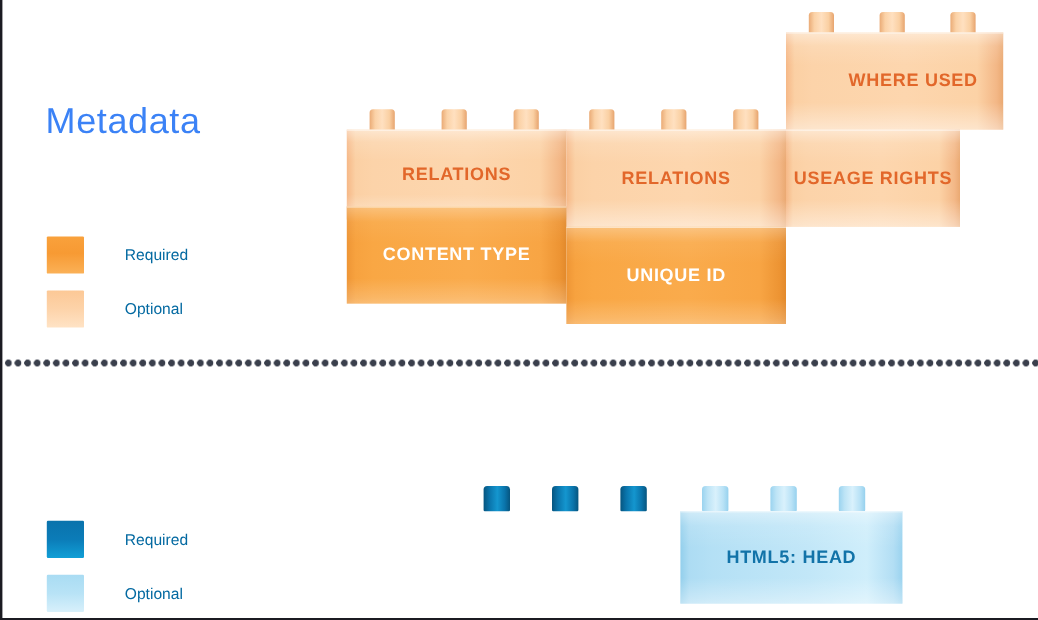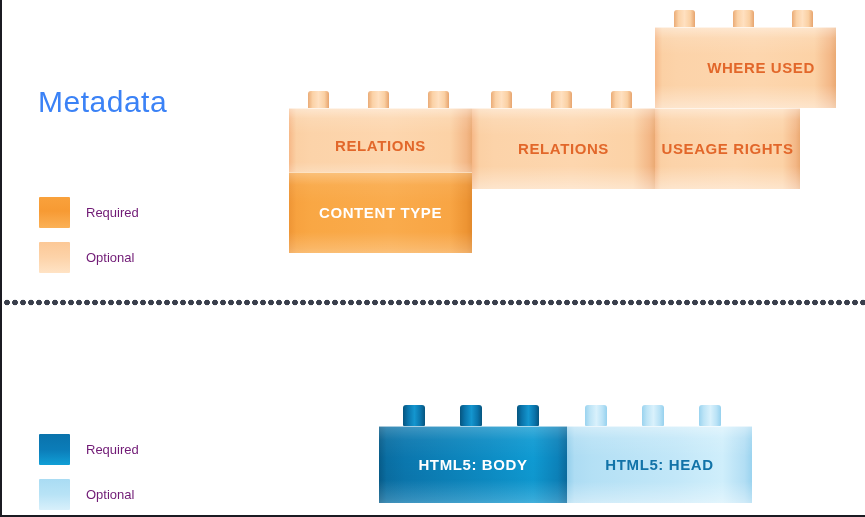--- a/index.html
+++ b/index.html
@@ -45,23 +45,23 @@
     align-items: center;
     height: 45px;
   }
   .legend-swatch {
     width: 31px;
     height: 31px;
     flex: 0 0 31px;
     border-radius: 1px;
   }
   .legend-label {
-    margin-left: 16px;
+    margin-left: 34px;
     font-size: 13px;
-    color: #701a75;
+    color: #0369a1;
     font-family: "Liberation Sans", sans-serif;
     white-space: nowrap;
   }
   .sw-orange-req {
     background: linear-gradient(180deg,#f9a13c 0%,#f79a33 45%,#fbb157 100%);
   }
   .sw-orange-opt {
     background: linear-gradient(180deg,#fcc896 0%,#fdd3a9 50%,#ffe3c5 100%);
   }
   .sw-blue-req {
@@ -247,20 +247,23 @@
   </div>
 
   <div class="brick face-o-opt" style="left:653px; top:108px; width:145px; height:81px;">
     <span class="brick-label txt-orange">USEAGE RIGHTS</span>
   </div>
 
   <div class="brick face-o-req" style="left:287px; top:172px; width:183px; height:81px;">
     <span class="brick-label txt-white">CONTENT TYPE</span>
   </div>
 
+  <div class="brick face-o-req" style="left:470px; top:189px; width:183px; height:81px;">
+    <span class="brick-label txt-white">UNIQUE ID</span>
+  </div>
 
 
   <div id="divider"></div>
 
 
   <div class="legend" id="legend-content">
     <div class="legend-row">
       <span class="legend-swatch sw-blue-req"></span>
       <span class="legend-label">Required</span>
     </div>
@@ -270,21 +273,18 @@
     </div>
   </div>
 
   <div class="stud stud-b-req" style="left:401px; top:405px; width:22px; height:21px;"></div>
   <div class="stud stud-b-req" style="left:458px; top:405px; width:22px; height:21px;"></div>
   <div class="stud stud-b-req" style="left:515px; top:405px; width:22px; height:21px;"></div>
   <div class="stud stud-b-opt" style="left:583px; top:405px; width:22px; height:21px;"></div>
   <div class="stud stud-b-opt" style="left:640px; top:405px; width:22px; height:21px;"></div>
   <div class="stud stud-b-opt" style="left:697px; top:405px; width:22px; height:21px;"></div>
 
-  <div class="brick face-b-req" style="left:377px; top:426px; width:188px; height:77px;">
-    <span class="brick-label txt-white">HTML5: BODY</span>
-  </div>
 
   <div class="brick face-b-opt" style="left:565px; top:426px; width:185px; height:77px;">
     <span class="brick-label txt-blue">HTML5: HEAD</span>
   </div>
 
 </div>
 
 </body></html>

